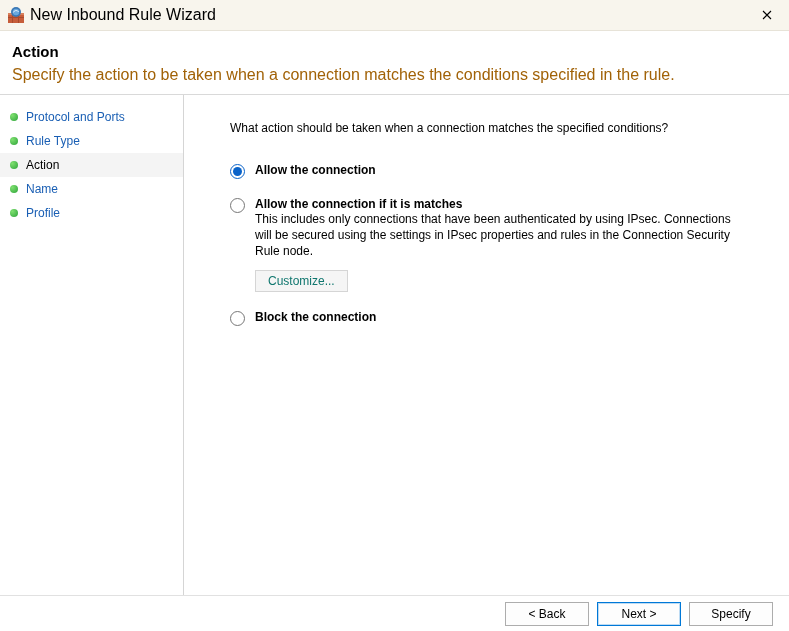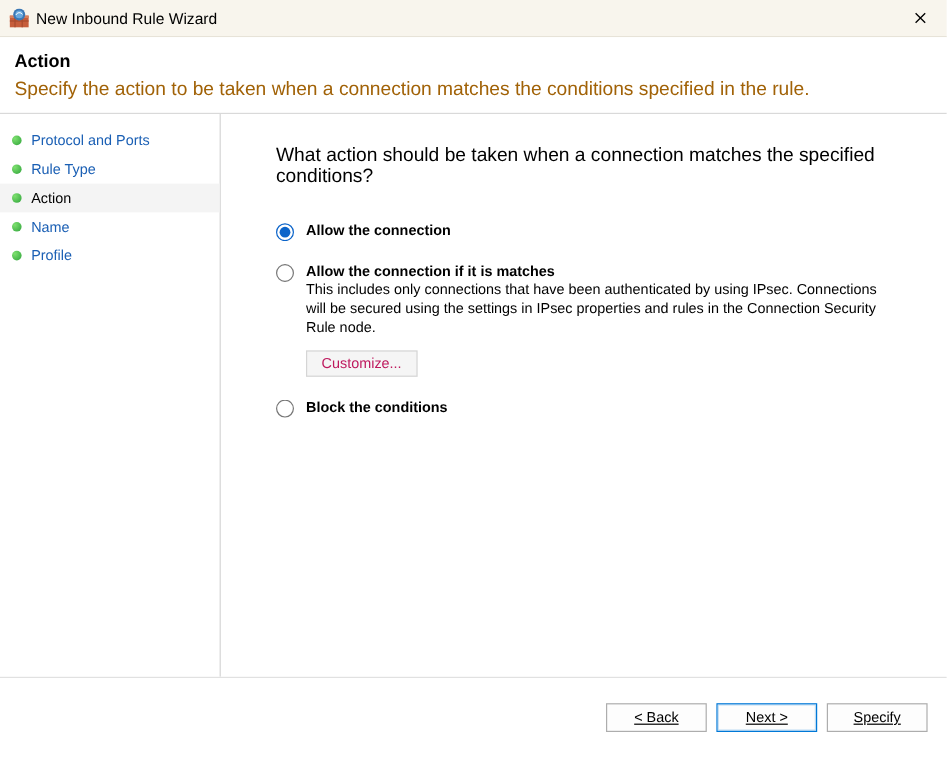--- a/index.html
+++ b/index.html
@@ -21,21 +21,21 @@
   .titlebar {
     height: 31px;
     background: #f8f5ed;
     border-bottom: 1px solid #e7e3d8;
     display: flex;
     align-items: center;
     padding: 0 8px;
     gap: 6px;
   }
   .titlebar .title {
-    font-size: 13px;
+    font-size: 16px;
     color: #000;
     flex: 1;
   }
   .titlebar .close {
     width: 28px; height: 20px;
     display: flex; align-items: center; justify-content: center;
     cursor: default;
   }
   .titlebar .close svg { width: 10px; height: 10px; }
   .header {
@@ -90,21 +90,21 @@
   .step-row.current {
     background: #f4f4f4;
   }
   .main {
     flex: 1;
     display: flex;
     flex-direction: column;
     padding: 26px 28px 0 46px;
   }
   .prompt {
-    font-size: 16px;
+    font-size: 12px;
     margin-bottom: 28px;
   }
   .option {
     display: flex;
     align-items: flex-start;
     gap: 10px;
     margin-bottom: 18px;
     max-width: 520px;
   }
   .option input[type=radio] {
@@ -122,34 +122,33 @@
     font-size: 12px;
     color: #000;
     margin-bottom: 6px;
     line-height: 1.35;
   }
   .customize-btn {
     font-size: 12px;
     padding: 3px 12px;
     background: #f5f5f5;
     border: 1px solid #d5d5d5;
-    color: #be185d;
+    color: #0f766e;
     cursor: default;
     margin-top: 4px;
   }
   .footer {
-    height: 67px;
+    height: 36px;
     border-top: 1px solid #e1e1e1;
     display: flex;
     align-items: center;
     justify-content: flex-end;
     gap: 8px;
     padding: 0 16px;
     background: #fff;
-    text-decoration: underline;
   }
   .footer button {
     font-family: inherit;
     font-size: 12px;
     height: 24px;
     min-width: 84px;
     border: 1px solid #adadad;
     background: #fdfdfd;
     cursor: default;
   }
@@ -234,21 +233,21 @@
         <span class="opt-body">
           <span class="opt-title">Allow the connection if it is matches</span>
           <div class="opt-desc">This includes only connections that have been authenticated by using IPsec.  Connections will be secured using the settings in IPsec properties and rules in the Connection Security Rule node.</div>
           <button class="customize-btn" disabled="">Customize...</button>
         </span>
       </label>
 
       <label class="option">
         <input type="radio" name="action" style="">
         <span class="opt-body">
-          <span class="opt-title">Block the conditions</span>
+          <span class="opt-title">Block the connection</span>
         </span>
       </label>
 
     </div>
   </div>
 
   <div class="footer">
     <button>&lt; Back</button>
     <button class="primary">Next &gt;</button>
     <button>Specify</button>

